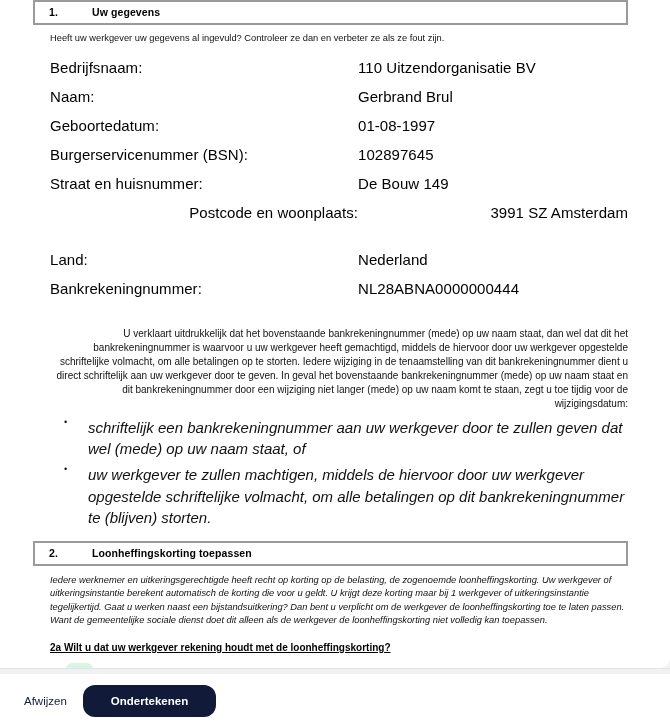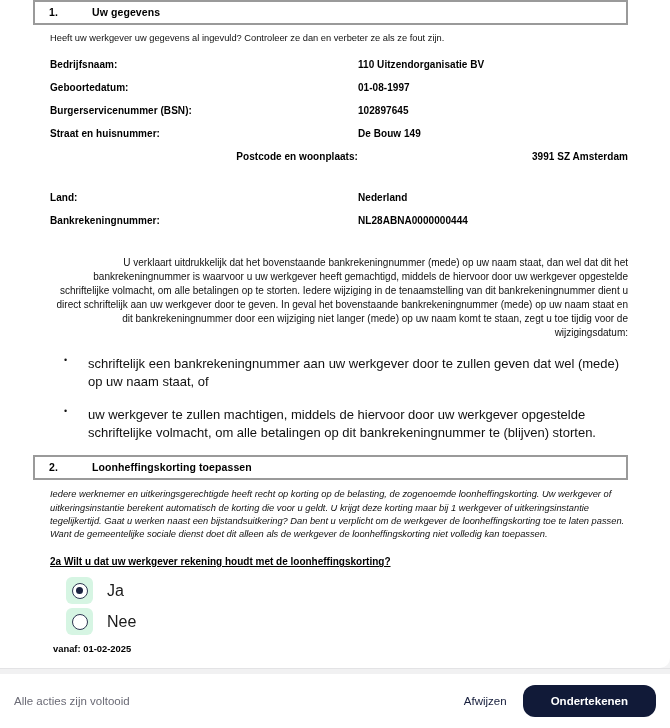--- a/index.html
+++ b/index.html
@@ -65,22 +65,22 @@
     margin: 7px 0 0 0;
     line-height: 1.35;
   }
 
   .kv-table {
     width: 100%;
     border-collapse: collapse;
     margin-top: 14px;
   }
   .kv-table td {
-    font-size: 10px;
-    font-weight: bold;
+    font-size: 15px;
+    font-weight: normal;
     color: #000;
     padding: 0 0 12px 0;
     vertical-align: top;
     letter-spacing: 0.05px;
   }
   .kv-table td.k { width: 308px; }
 
   .kv-gap td { padding-bottom: 30px; text-align: right; }
 
   .declaration {
@@ -91,25 +91,26 @@
     text-align: right;
   }
 
   .decl-list {
     list-style: none;
     margin: 0;
     padding: 0;
   }
   .decl-list li {
     position: relative;
-    font-size: 13px;
+    font-size: 15px;
     line-height: 1.42;
     color: #111;
     padding-left: 38px;
-    margin-top: 14px;
+    margin-top: 5px;
+    font-style: italic;
   }
   .decl-list li::before {
     content: "\2022";
     position: absolute;
     left: 14px;
     top: -1px;
     font-size: 9px;
     color: #111;
   }
 
@@ -235,20 +236,24 @@
       </div>
 
       <div class="doc-body">
         <p class="intro-italic">Heeft uw werkgever uw gegevens al ingevuld? Controleer ze dan en verbeter ze als ze fout zijn.</p>
 
         <table class="kv-table">
           <tbody>
               <tr>
             <td class="k">Bedrijfsnaam:</td>
             <td class="v">110 Uitzendorganisatie BV</td>
+          </tr>
+          <tr>
+            <td class="k">Naam:</td>
+            <td class="v">Gerbrand Brul</td>
           </tr>
           <tr>
             <td class="k">Geboortedatum:</td>
             <td class="v">01-08-1997</td>
           </tr>
           <tr>
             <td class="k">Burgerservicenummer (BSN):</td>
             <td class="v">102897645</td>
           </tr>
           <tr>
@@ -314,18 +319,17 @@
       <div class="sig-wrap">
         
       </div>
 
     </div>
   </div>
 
   <div class="footer-gap"></div>
 
   <div class="footer">
-    <span class="footer-status">Alle acties zijn voltooid</span>
     <button class="btn-reject">Afwijzen</button>
     <button class="btn-sign">Ondertekenen</button>
   </div>
 
 </div>
 
 </body></html>

